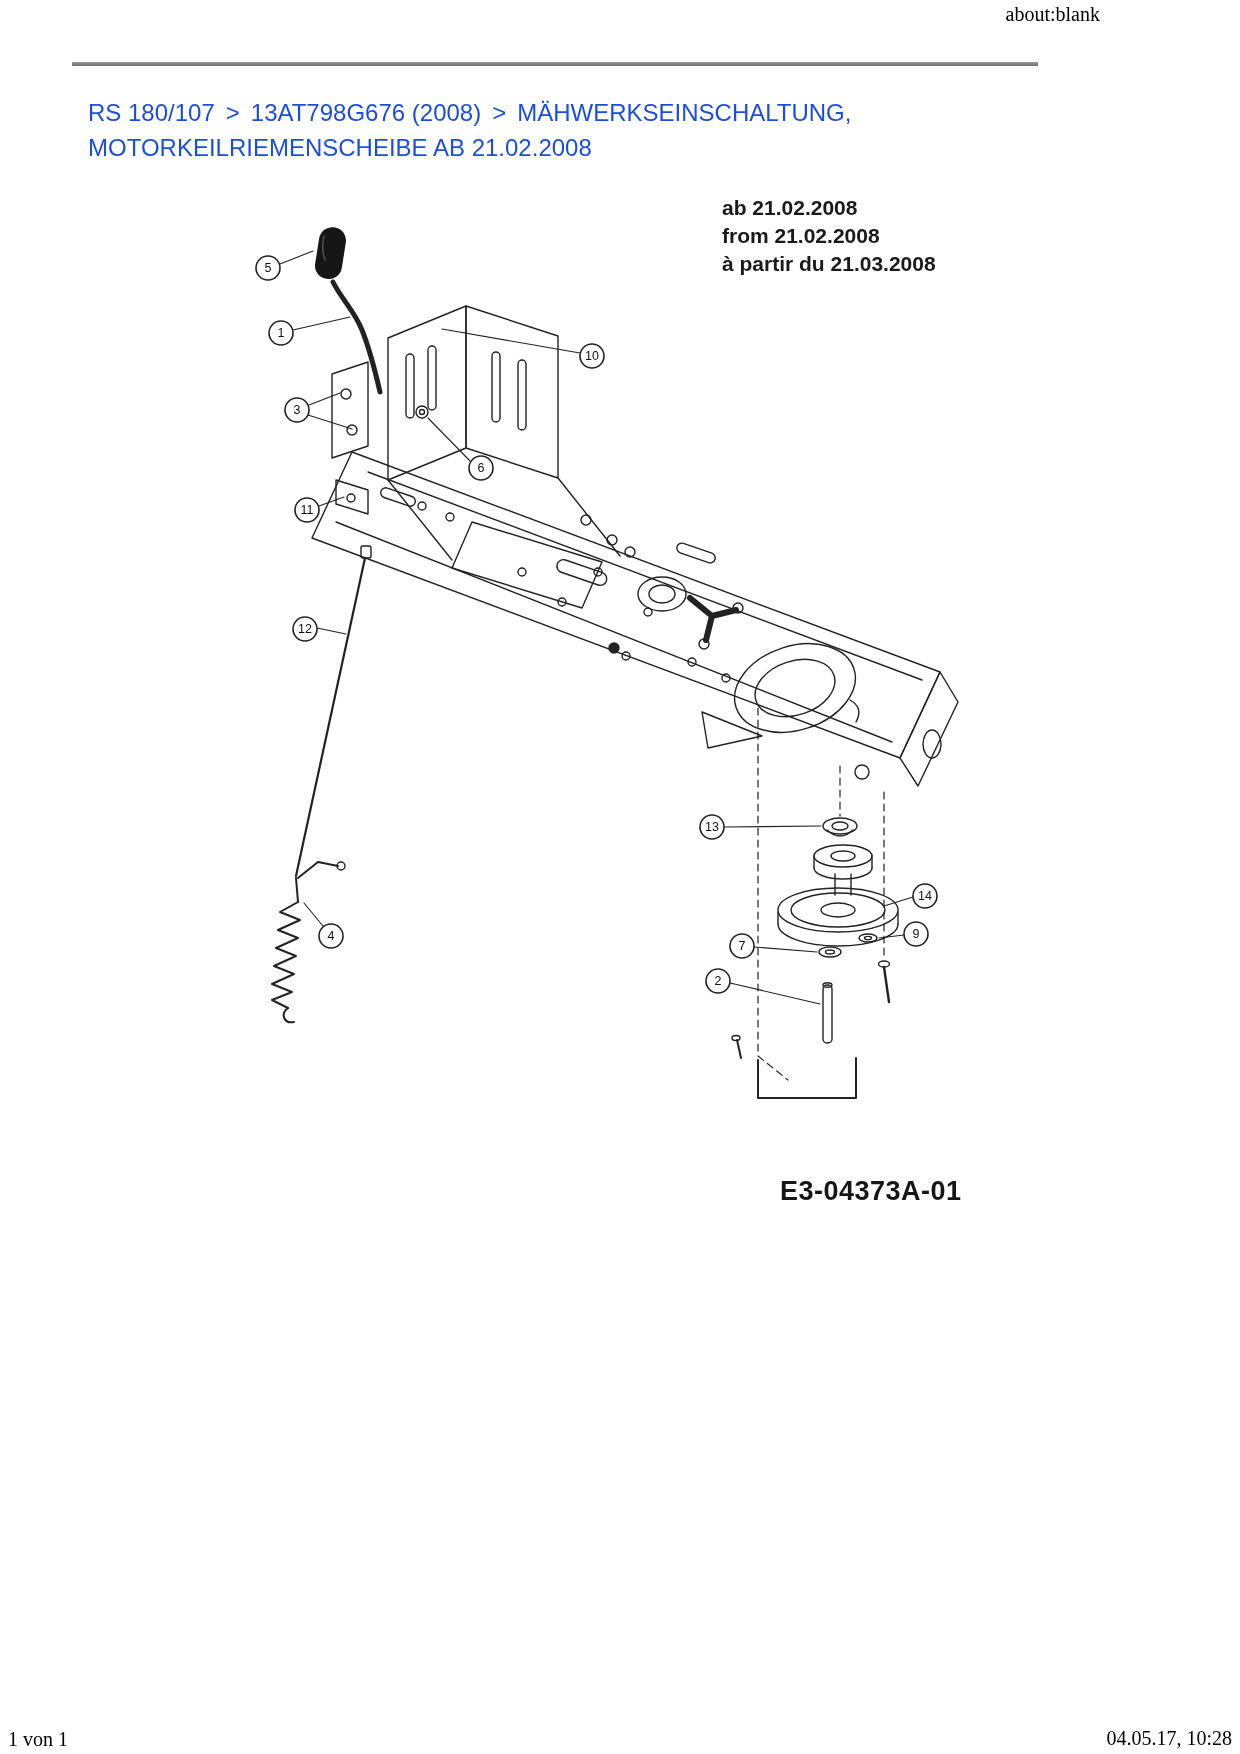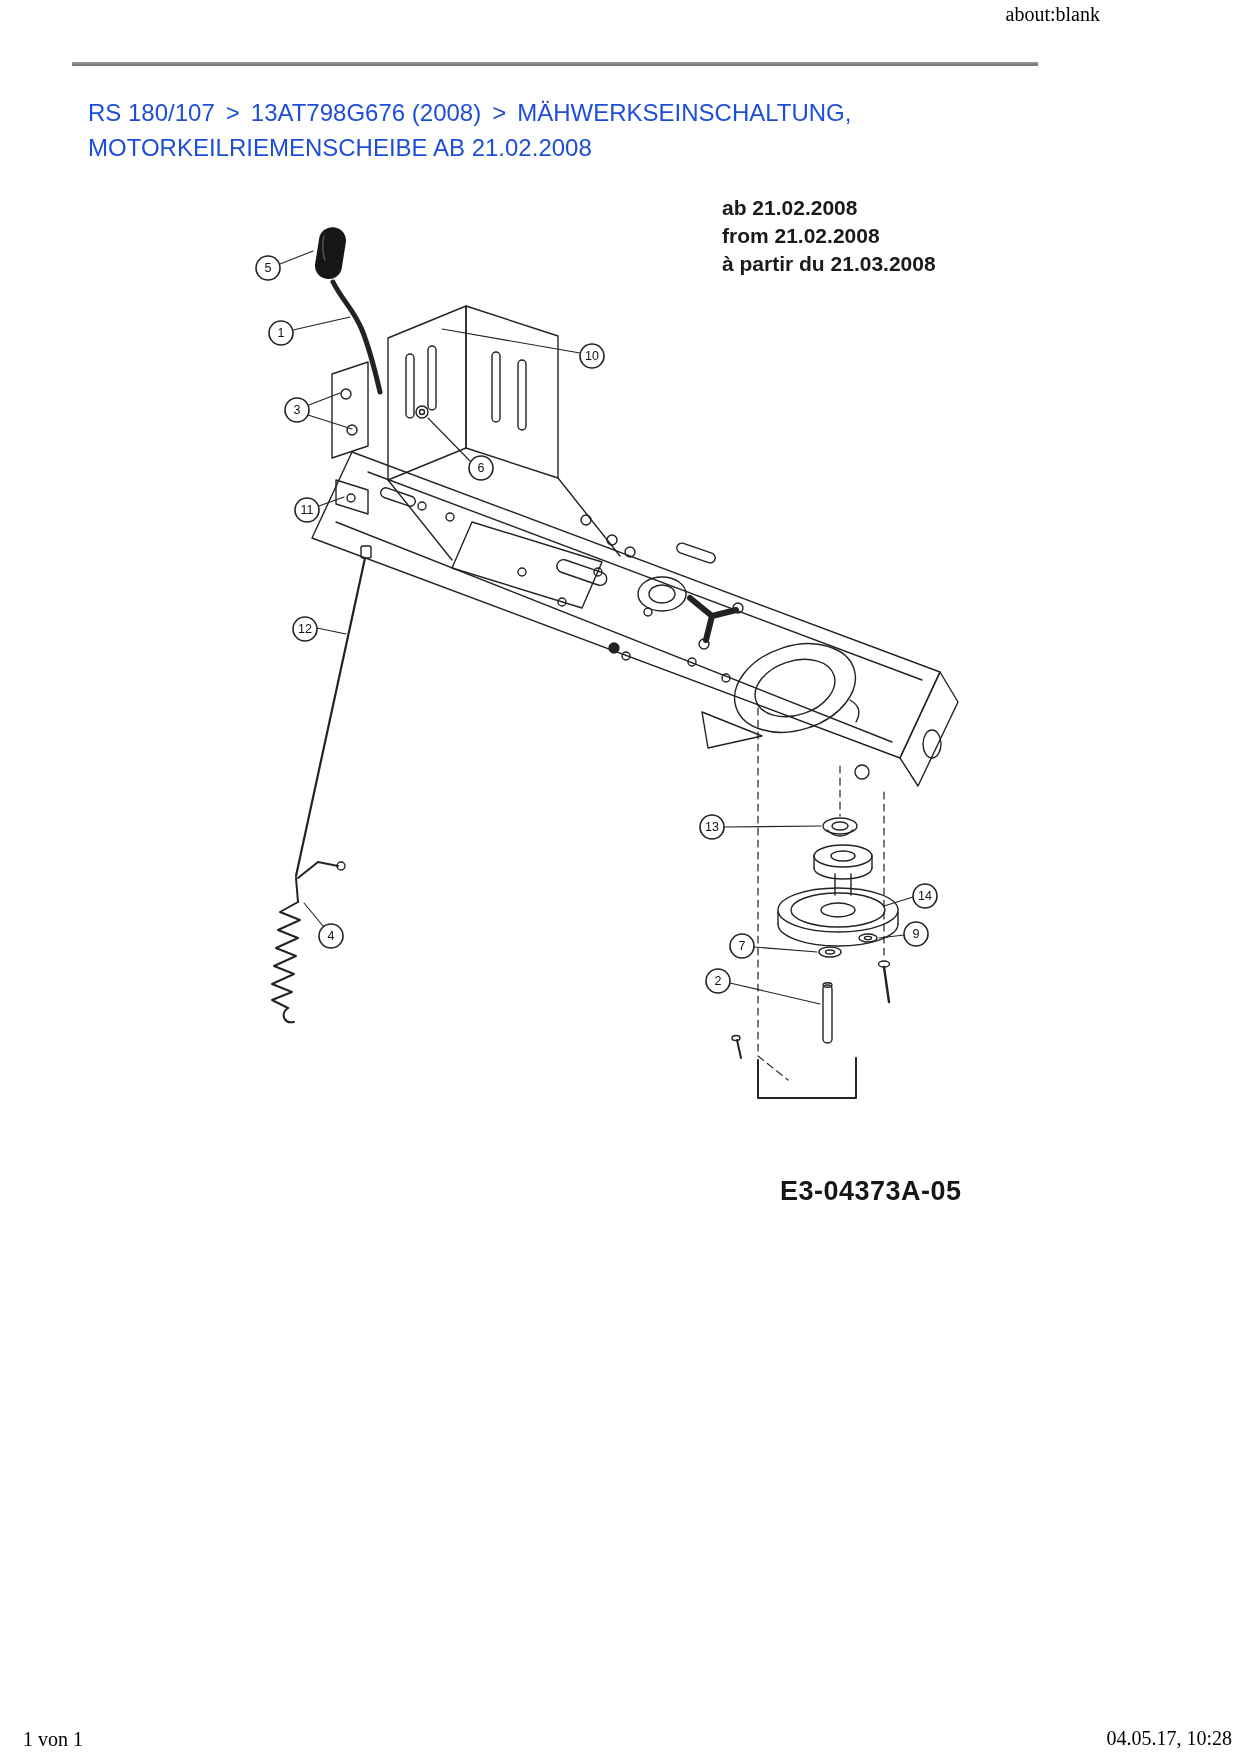--- a/index.html
+++ b/index.html
@@ -22,21 +22,21 @@
   .breadcrumb .sep { margin:0 11px; }
   .annotation {
     position:absolute; left:722px; top:194px;
     font-size:21px; font-weight:700; line-height:28px; color:#1a1a1a;
   }
   .part-id {
     position:absolute; left:780px; top:1176px;
     font-size:27px; font-weight:700; letter-spacing:0.5px; color:#161616;
   }
   .footer-left {
-    position:absolute; left:23px; bottom:3px;
+    position:absolute; left:8px; bottom:3px;
     font-family:"Liberation Serif", serif; font-size:20px; color:#000;text-align:right;
   }
   .footer-right {
     position:absolute; right:8px; bottom:4px;
     font-family:"Liberation Serif", serif; font-size:20px; color:#000;
   }
   svg.diagram { position:absolute; left:0; top:0; }
 </style>
 </head>
 <body>
@@ -231,16 +231,16 @@
     </g>
   </g>
 </svg>
 
 <div class="annotation">
   <div>ab 21.02.2008</div>
   <div>from 21.02.2008</div>
   <div>à partir du 21.03.2008</div>
 </div>
 
-<div class="part-id">E3-04373A-05</div>
+<div class="part-id">E3-04373A-01</div>
 
 <div class="footer-left">1 von 1</div>
 <div class="footer-right">04.05.17, 10:28</div>
 
 </body></html>

